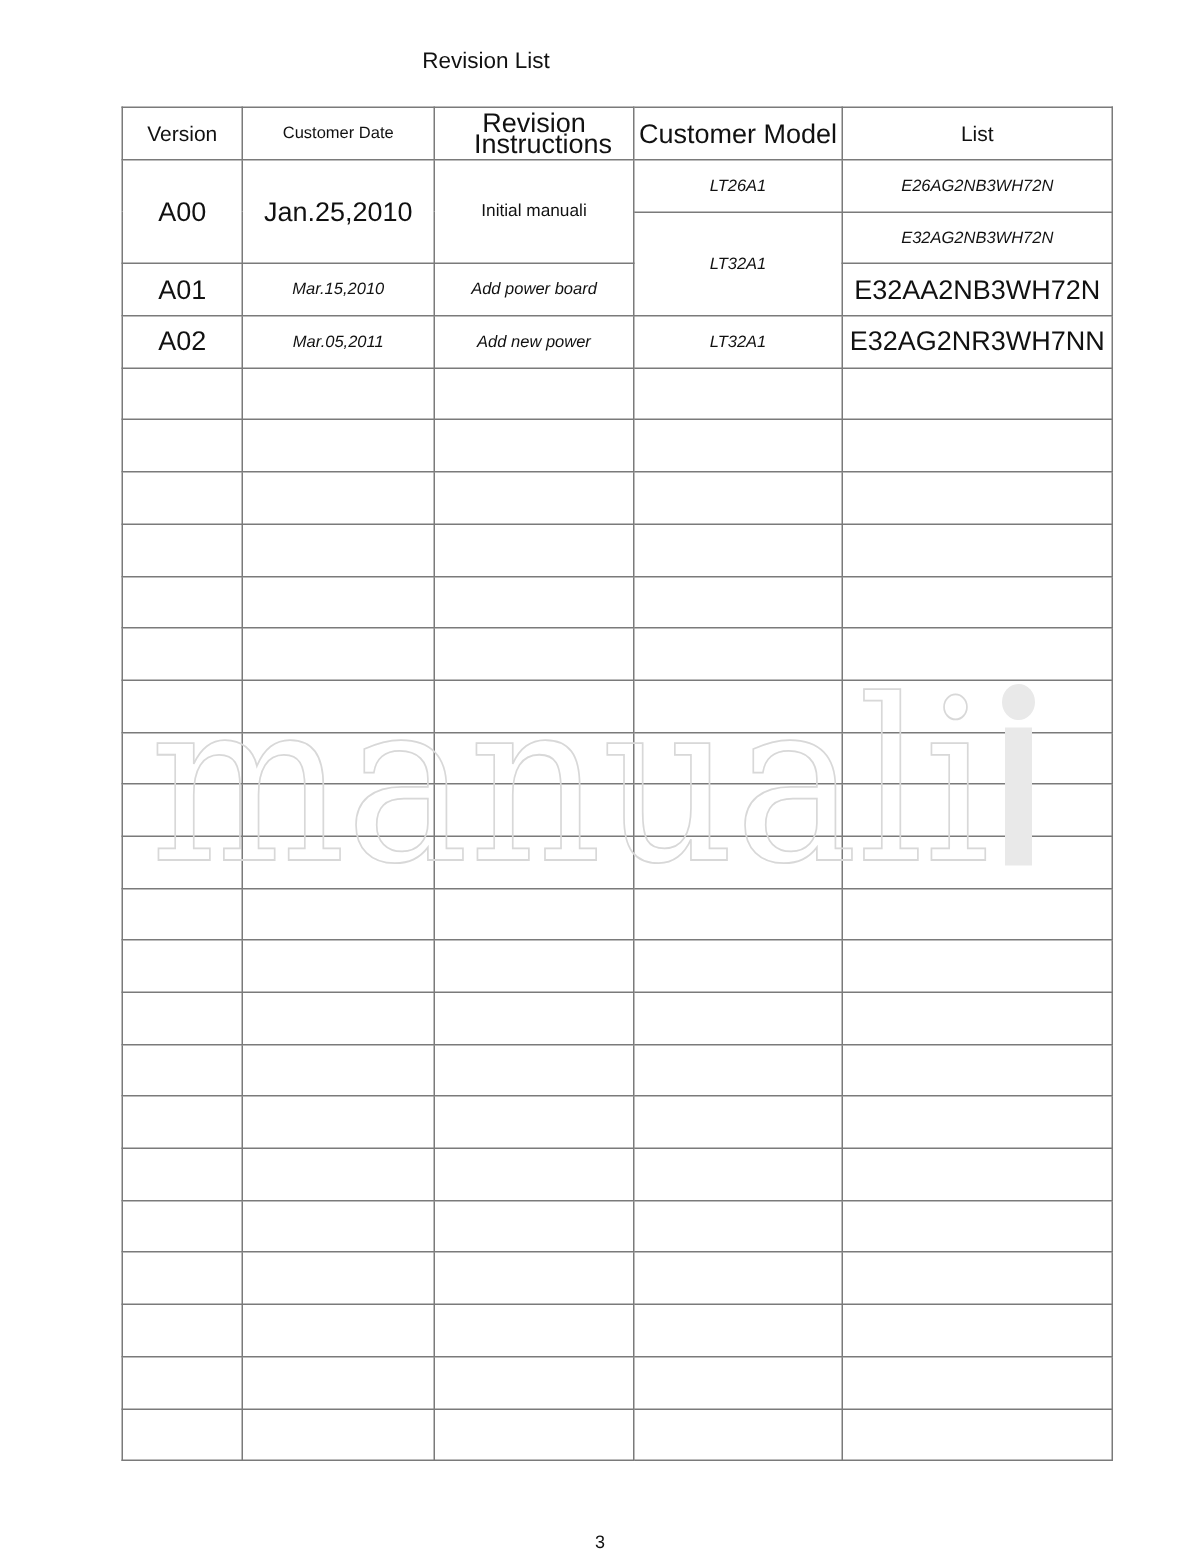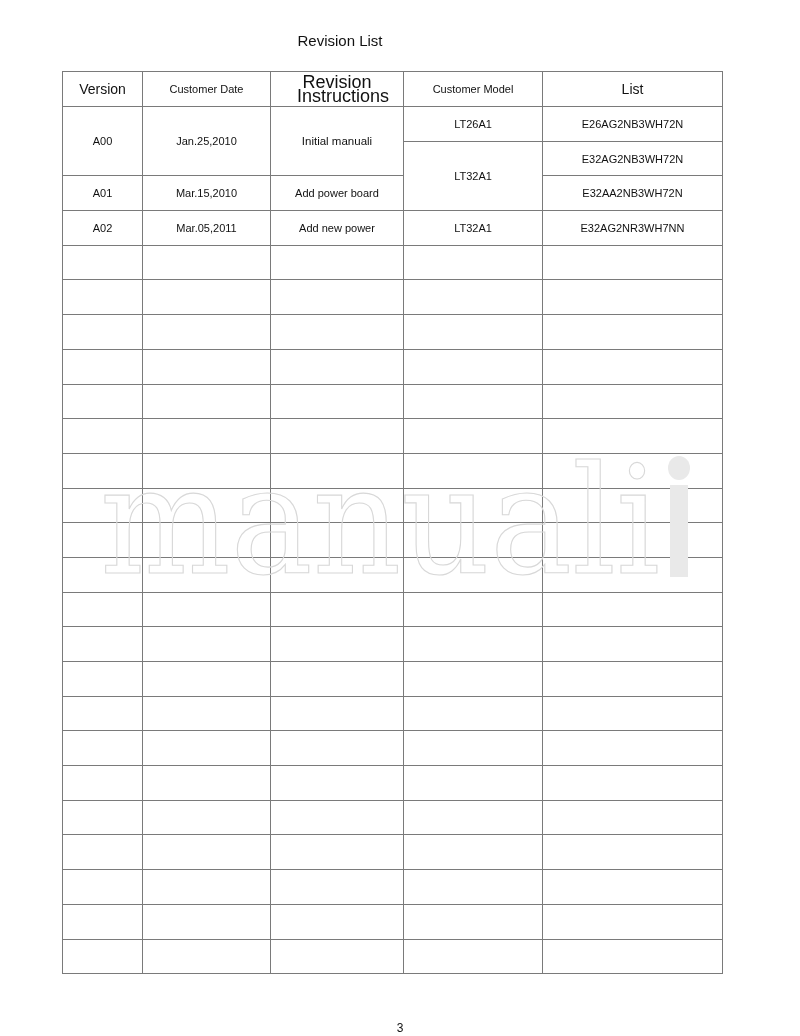--- a/index.html
+++ b/index.html
@@ -1,33 +1,33 @@
 <!DOCTYPE html>
 <html><head>
 <meta charset="utf-8">
 <style>
   html, body { margin: 0; padding: 0; background: #ffffff; }
   body { width: 800px; height: 1036px; position: relative; font-family: "Liberation Sans", sans-serif; color: #111; overflow: hidden; }
-  .title { position: absolute; left: 16px; width: 648px; top: 32px; text-align: center; font-size: 15px; }
+  .title { position: absolute; left: 0; width: 648px; top: 32px; text-align: center; font-size: 15px; }
   .page-num { position: absolute; left: 0; width: 800px; top: 1021px; text-align: center; font-size: 12px; }
-  table { position: absolute; left: 62px; top: 71px; width: 660px; border-collapse: collapse; table-layout: fixed; }
+  table { position: absolute; left: 81px; top: 71px; width: 660px; border-collapse: collapse; table-layout: fixed; }
   td, th { border: 1.5px solid #7a7a7a; padding: 0; text-align: center; vertical-align: middle; font-weight: normal; }
   th { height: 34px; }
   td { height: 33.7px; }
   .c-ver { width: 80px; }
   .c-date { width: 128px; }
   .c-inst { width: 133px; }
   .c-cust { width: 139px; }
   .c-model { width: 180px; }
   .h-lg { font-size: 14px; }
   .h-sm { font-size: 11px; }
   .h-md { font-size: 18px; line-height: 14px; }
-  .f-md { font-size: 11px; }
+  .f-md { font-size: 18px; }
   .f-sm { font-size: 11.5px; }
-  .f-xs { font-size: 11px; }
+  .f-xs { font-size: 11px; font-style: italic; }
   .dark-top { border-top: 1.5px solid #333; }
   .watermark { position: absolute; left: 100px; top: 455px; width: 600px; height: 125px; pointer-events: none; }
 </style>
 </head>
 <body>
 
 <div class="title">Revision List</div>
 
 <table>
   <colgroup>

